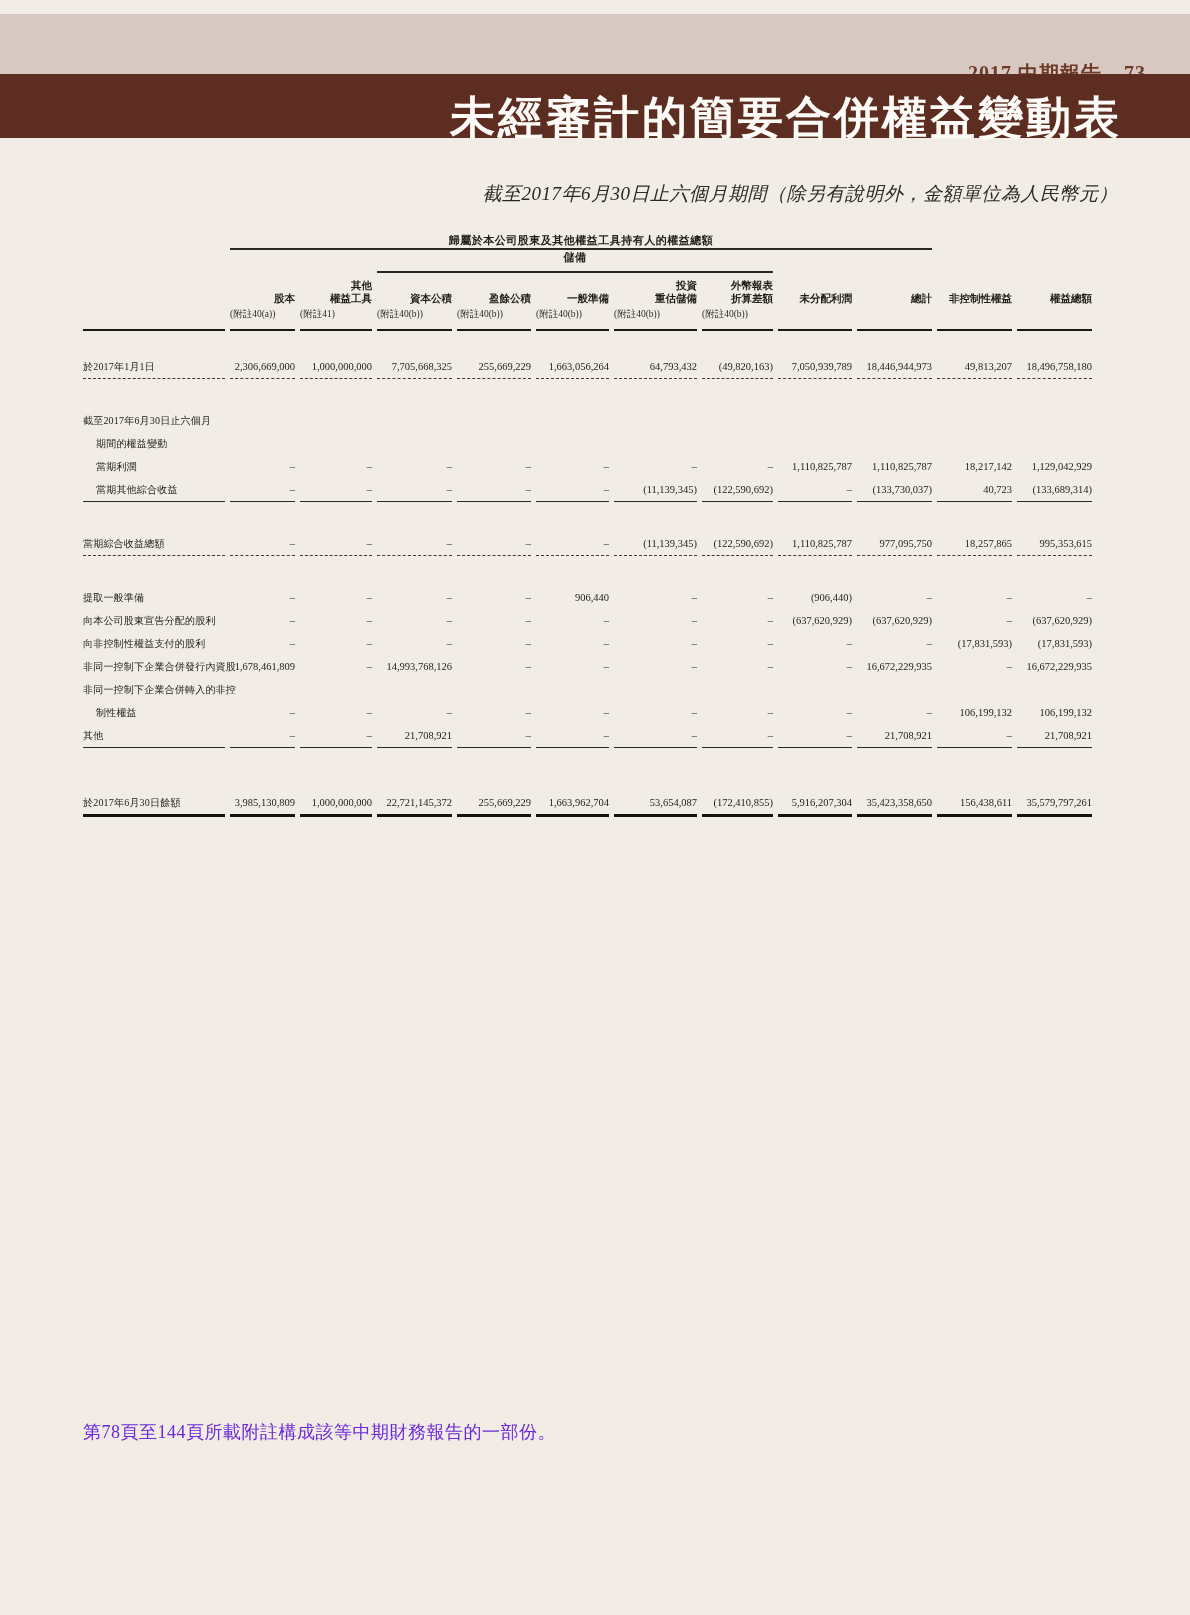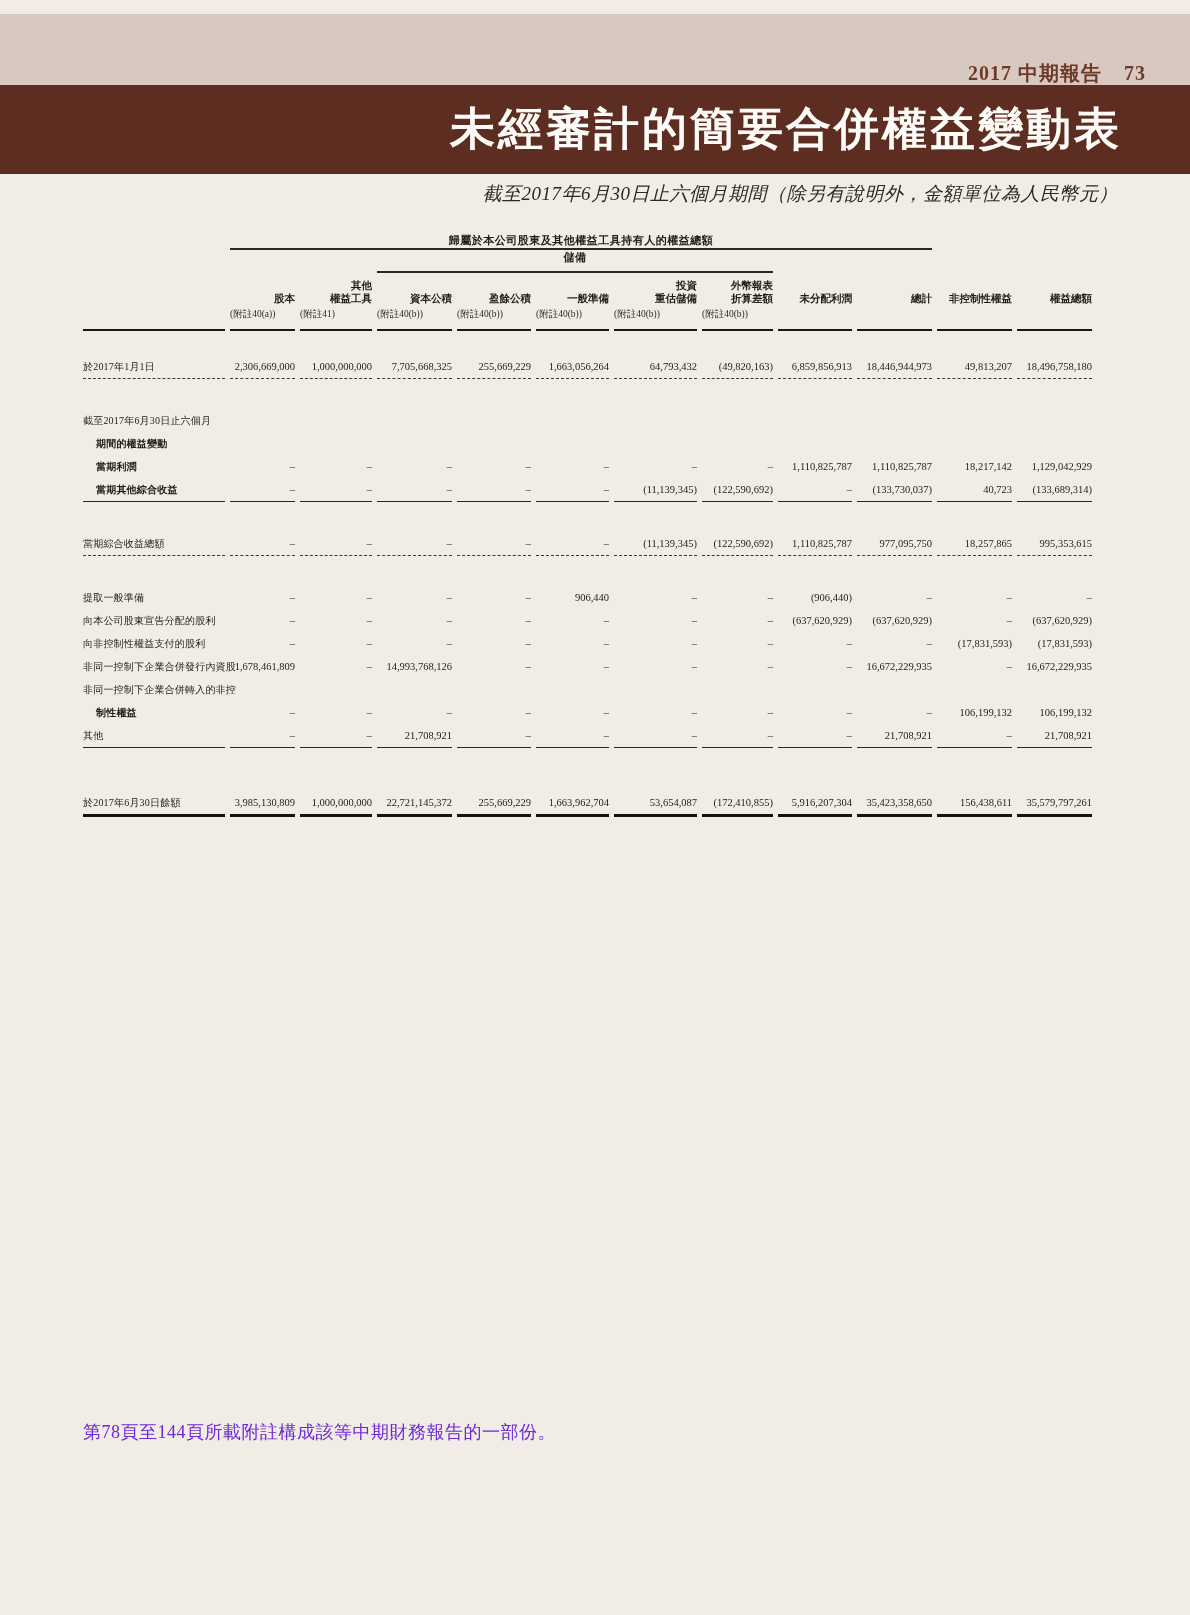--- a/index.html
+++ b/index.html
@@ -9,21 +9,21 @@
     font-family:"Liberation Serif","DejaVu Serif",serif; color:#201d1a;
   }
   
   .band{position:absolute;top:0;left:0;width:100%;height:106px;background:var(--band-bg,#d8c8c2);margin-top:14px;}
   .edition{
     position:absolute; top:46px; right:44px; font-size:20px; font-weight:bold;
     color:var(--accent,#6e3a28); letter-spacing:1px; white-space:nowrap;
   }
   .edition .pgno{margin-left:22px;}
   
-  .banner{position:absolute;top:85px;left:0;width:100%;height:89px;background:var(--banner-bg,#5c2d20);}
+  .banner{position:absolute;top:74px;left:0;width:100%;height:64px;background:var(--banner-bg,#5c2d20);}
   .banner .title{
     height:89px; line-height:89px; text-align:right; padding-right:68px;
     font-size:45px; font-weight:bold; letter-spacing:3px; color:#fdfbf7; white-space:nowrap;
   }
   .subtitle{
     position:absolute; top:181px; right:72px; font-size:19px; font-style:italic;
     color:#2c2archived;#2c2823; color:#2c2823; letter-spacing:0.5px; white-space:nowrap;
   }
   
   table.equity{
@@ -39,21 +39,21 @@
     padding-top:6px; padding-bottom:0; border-bottom:2px solid #2b2722;
   }
   thead td.grp2{padding-top:0; padding-bottom:6px;}
   thead td.ct{
     text-align:right; font-weight:bold; font-size:10.5px; line-height:13px; padding-top:6px;
   }
   thead td.note{font-size:9.5px; color:#2e2a25; padding-top:3px;}
   thead td.b-head{border-bottom:2.5px solid #1c1915; padding-bottom:8px;}
   tbody td{height:23px; line-height:23px; font-size:10.5px;}
   tbody td.lbl{text-align:left; font-size:10px; letter-spacing:0.2px;}
-  tbody td.lbl.ind{padding-left:13px;font-weight:bold;}
+  tbody td.lbl.ind{padding-left:13px;}
   tbody td.num{text-align:right;}
   tbody tr:first-child td{padding-top:24px;margin-top:20px;}
   tbody tr.last td{padding-top:10px; height:26px;}
   td.r-dashed{border-bottom:1.5px dashed #3d3831; padding-bottom:5px;}
   td.r-solid{border-bottom:1.5px solid #2b2722; padding-bottom:5px;}
   td.r-thick{border-bottom:3px solid #16130f; padding-bottom:7px;}
   tbody tr.spacer td{height:30px; border:none; padding:0;}
   .footer{
     position:absolute; top:1420px; left:83px; font-size:18px; color:#6d28d9; letter-spacing:0.5px;
   }
@@ -139,21 +139,21 @@
     <tbody>
         <tr>
           <td class="lbl r-dashed">於2017年1月1日</td>
           <td class="num r-dashed">2,306,669,000</td>
           <td class="num r-dashed">1,000,000,000</td>
           <td class="num r-dashed">7,705,668,325</td>
           <td class="num r-dashed">255,669,229</td>
           <td class="num r-dashed">1,663,056,264</td>
           <td class="num r-dashed">64,793,432</td>
           <td class="num r-dashed">(49,820,163)</td>
-          <td class="num r-dashed">6,859,856,913</td>
+          <td class="num r-dashed">7,050,939,789</td>
           <td class="num r-dashed">18,446,944,973</td>
           <td class="num r-dashed">49,813,207</td>
           <td class="num r-dashed">18,496,758,180</td>
         </tr>
         <tr class="spacer">
           <td colspan="12"></td>
         </tr>
         <tr>
           <td class="lbl">截至2017年6月30日止六個月</td>
           <td class="num"></td>

